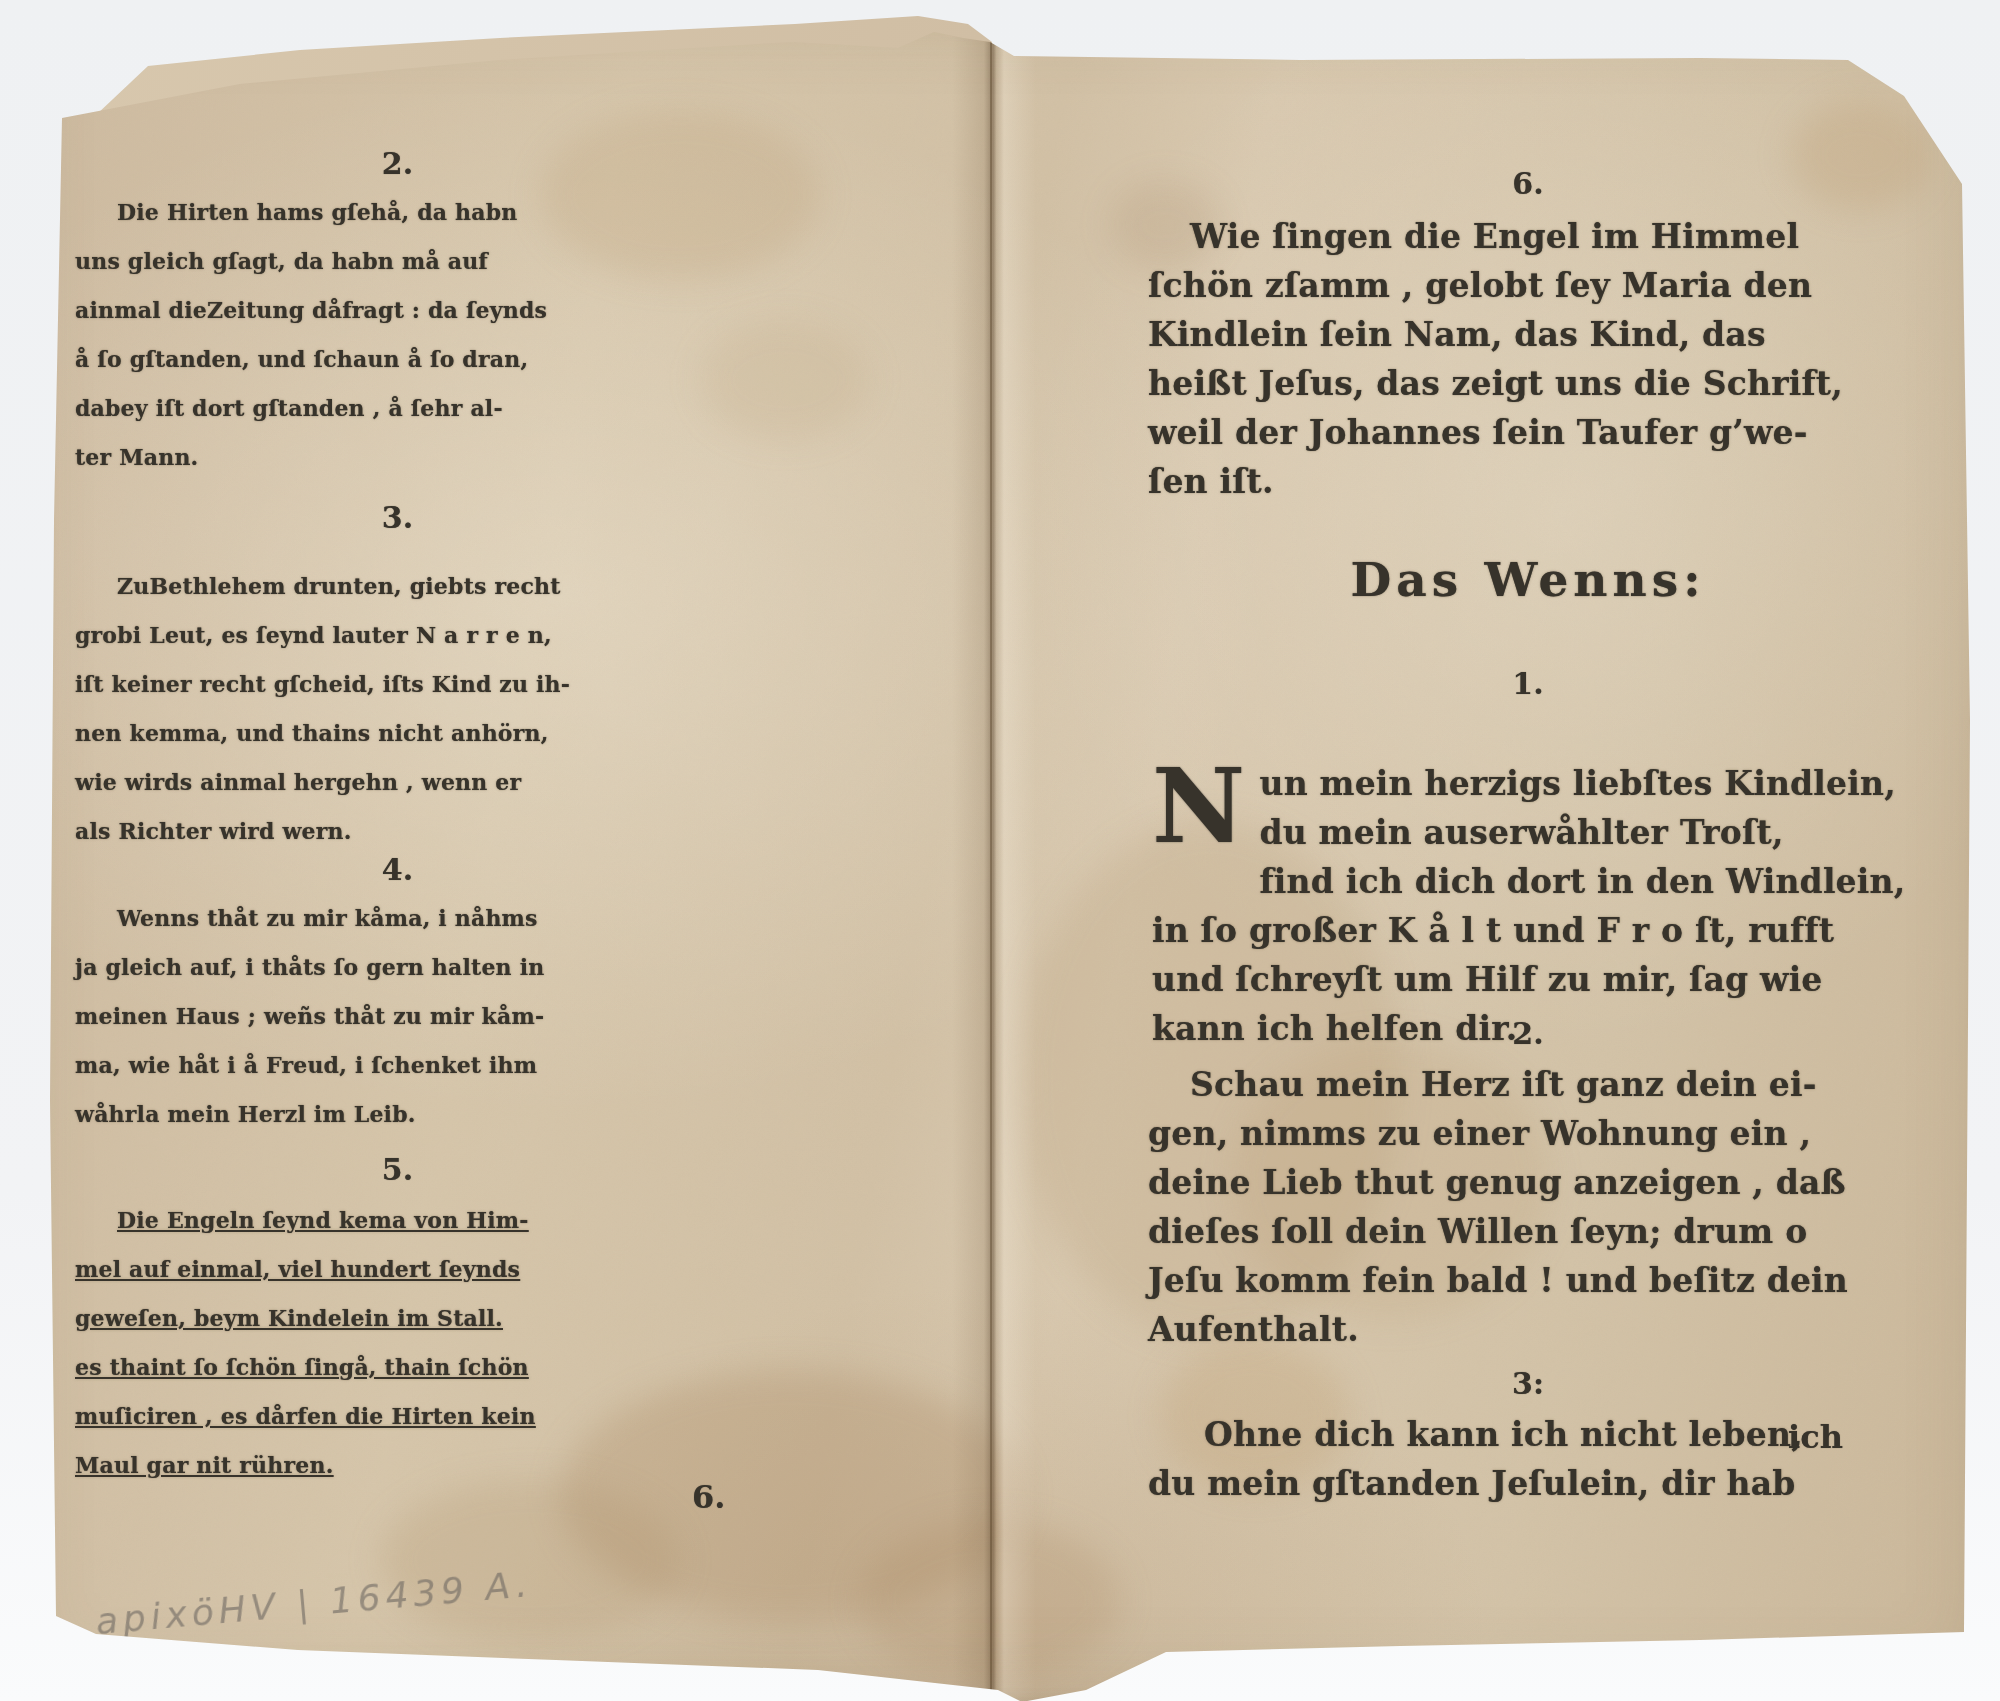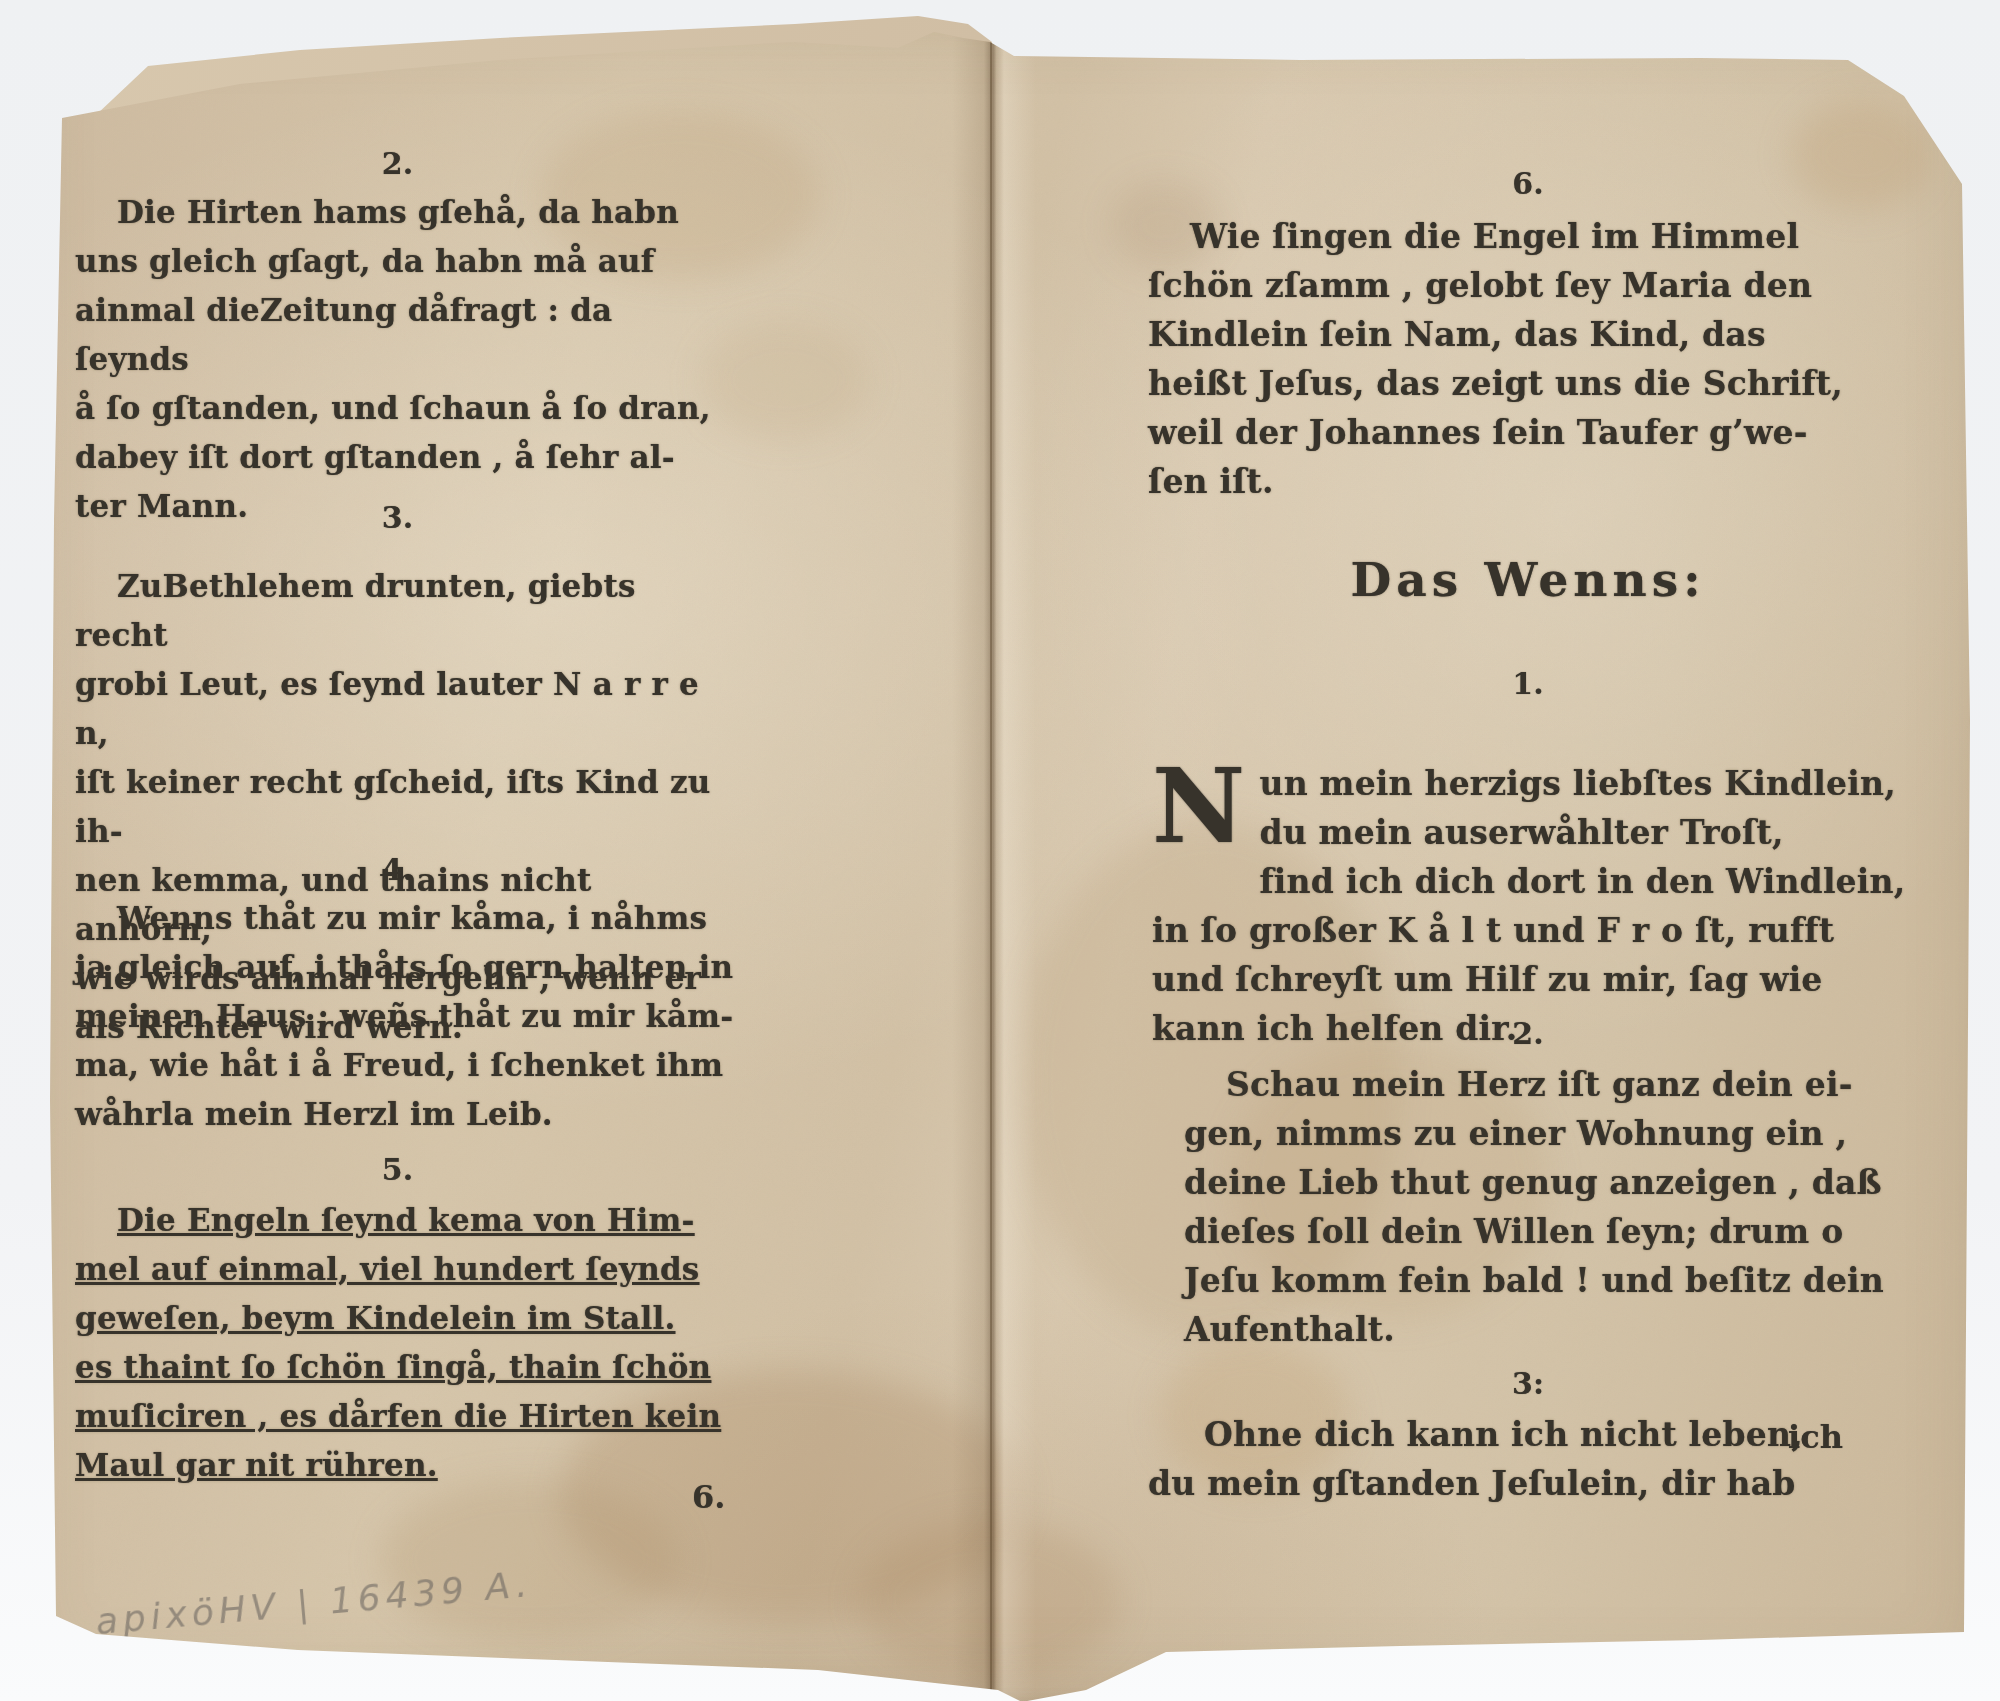--- a/index.html
+++ b/index.html
@@ -20,21 +20,21 @@
     filter:drop-shadow(1px 3px 5px rgba(70,55,35,.30));}
   .grain{position:absolute;left:0;top:0;opacity:.55;pointer-events:none;}
   .vignette{position:absolute;inset:0;pointer-events:none;
     box-shadow:inset 0 0 90px rgba(115,88,55,.30), inset 0 0 14px rgba(115,88,55,.18);}
   .fold{position:absolute;left:952px;top:0;width:84px;height:100%;pointer-events:none;
     background:linear-gradient(90deg,transparent 0%,rgba(105,80,50,.16) 38%,rgba(70,48,25,.42) 49%,rgba(70,48,25,.10) 53%,rgba(255,248,235,.25) 62%,transparent 100%);}
   .fold-line{position:absolute;left:990px;top:30px;width:2px;height:1660px;background:rgba(75,55,30,.38);pointer-events:none;}
   .stain{position:absolute;border-radius:50%;filter:blur(16px);pointer-events:none;}
   .num{position:absolute;font-weight:700;font-size:30px;color:#37332b;text-align:center;
        text-shadow:0 0 1px rgba(55,51,43,.65);}
-  .para{position:absolute;font-weight:700;font-size:31px;line-height:49px;color:#37332b;
+  .para{position:absolute;font-weight:700;font-size:22px;line-height:49px;color:#37332b;
         white-space:pre-line;text-indent:42px;letter-spacing:.2px;
         text-shadow:0 0 1px rgba(55,51,43,.6),0 0 3px rgba(90,70,40,.25);}
   .pR{font-size:33px;}
   .noindent{text-indent:0;}
   .heading{position:absolute;font-weight:700;font-size:47px;letter-spacing:5px;color:#37332b;
         text-align:center;text-shadow:0 0 1px rgba(55,51,43,.7),0 0 3px rgba(90,70,40,.25);}
   .dropcap{float:left;font-weight:700;font-size:102px;line-height:86px;height:98px;
         margin:4px 14px 0 0;color:#37332b;text-shadow:0 0 2px rgba(55,51,43,.6);}
   .lines{white-space:pre-line;}
   .catchword{position:absolute;font-weight:700;font-size:32px;color:#37332b;
@@ -131,21 +131,21 @@
       <div class="para pR noindent" style="left:1152px;top:710px;width:790px;">
         <span class="dropcap">N</span><span class="lines">un mein herzigs liebſtes Kindlein,
 du mein auserwåhlter Troſt,
 find ich dich dort in den Windlein,
 in ſo großer K å l t und F r o ſt, rufft
 und ſchreyſt um Hilf zu mir, ſag wie
 kann ich helfen dir.</span>
       </div>
 
       <div class="num" style="left:1148px;top:1016px;width:760px;">2.</div>
-      <div class="para pR" style="left:1148px;top:1060px;width:790px;margin-left:36px;">Schau mein Herz iſt ganz dein ei-
+      <div class="para pR" style="left:1148px;top:1060px;width:790px;">Schau mein Herz iſt ganz dein ei-
 gen, nimms zu einer Wohnung ein ,
 deine Lieb thut genug anzeigen , daß
 dieſes ſoll dein Willen ſeyn; drum o
 Jeſu komm fein bald !  und beſitz dein
 Aufenthalt.</div>
 
       <div class="num" style="left:1148px;top:1366px;width:760px;">3:</div>
       <div class="para pR" style="left:1148px;top:1410px;width:790px;text-indent:56px;">Ohne dich kann ich nicht leben,
 du mein gſtanden Jeſulein, dir hab</div>
 

